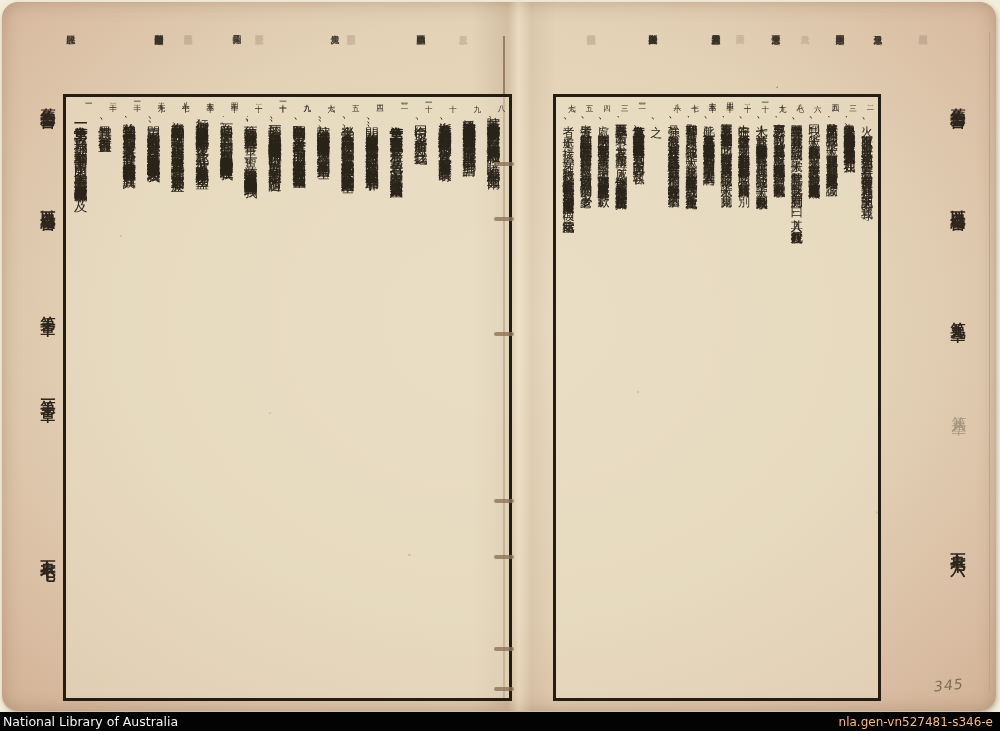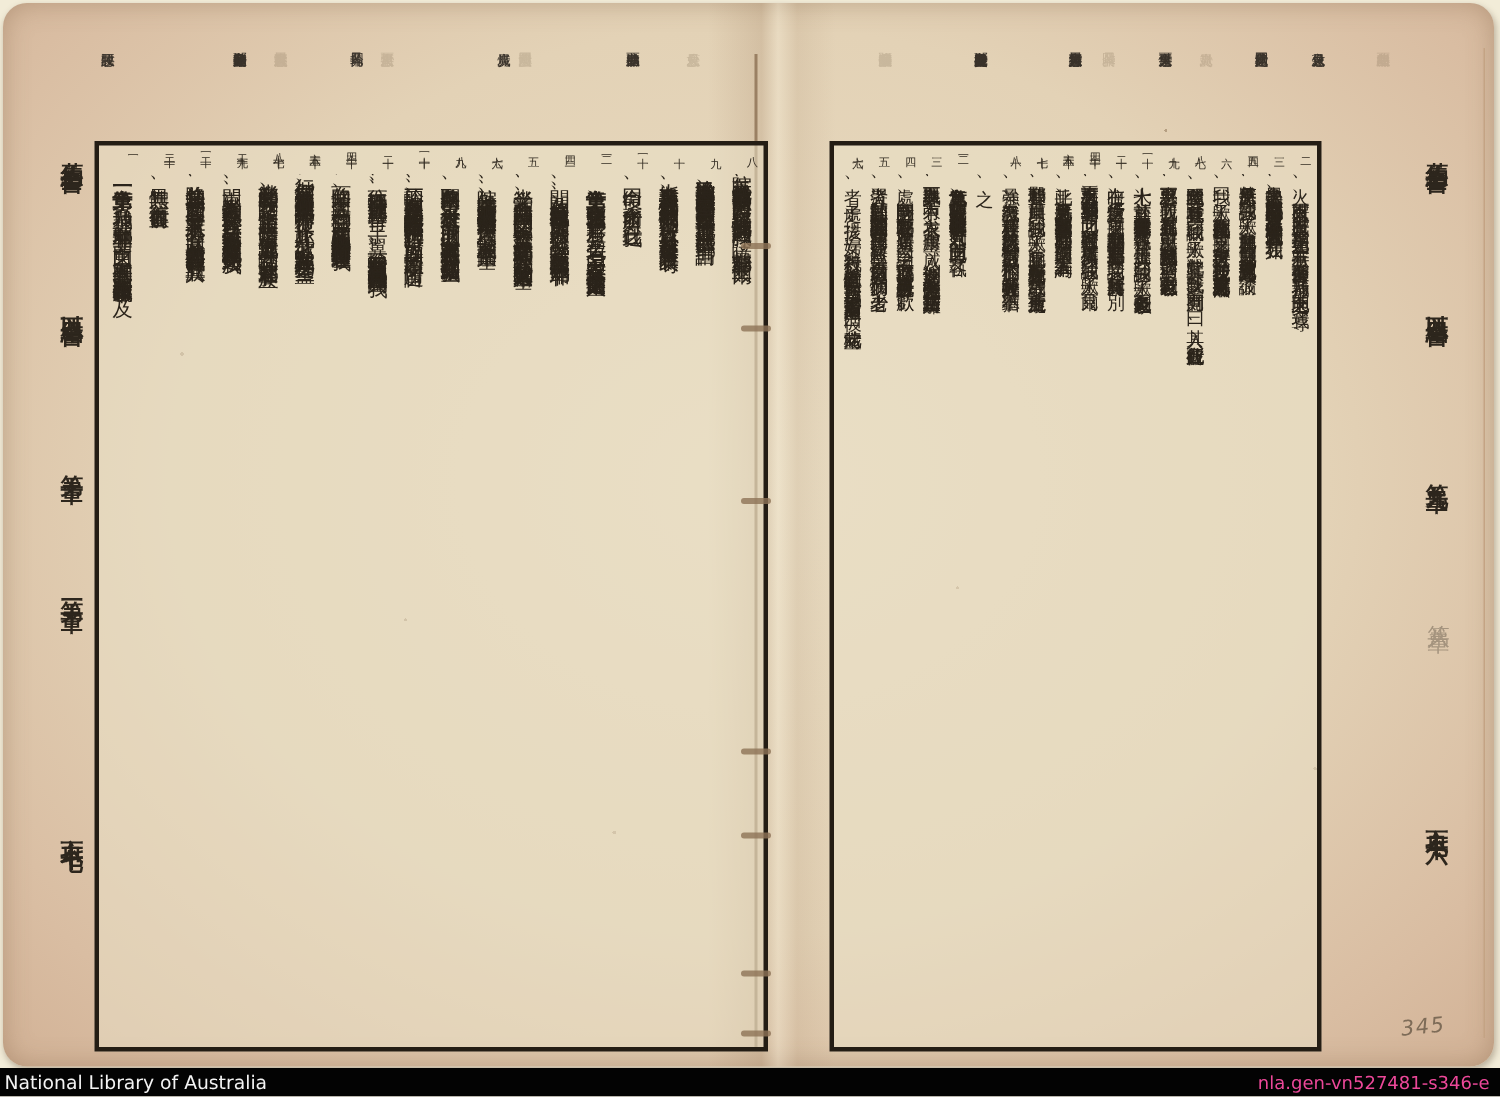--- a/index.html
+++ b/index.html
@@ -49,21 +49,21 @@
     font-size:15px;letter-spacing:2px;font-weight:bold;}
   .mh.faint{opacity:.32;font-weight:normal;}
   
   .pencil{position:absolute;left:932px;top:675px;font-family:"DejaVu Sans","Liberation Sans",sans-serif;
     font-style:italic;font-size:14px;color:#7e6c58;transform:rotate(-6deg);letter-spacing:1px;}
   
   .bar{position:absolute;left:0;bottom:0;width:1000px;height:19px;background:#030303;
     display:flex;align-items:center;justify-content:space-between;
     font-family:"DejaVu Sans","Liberation Sans",sans-serif;}
   .bar .lib{color:#f3f3f3;font-size:12.5px;padding-left:3px;}
-  .bar .ident{color:#ec4899;font-size:12px;padding-right:7px;}
+  .bar .ident{color:#fdba74;font-size:12px;padding-right:7px;}
 </style>
 </head>
 <body>
 
 <div class="scan">
   <div class="book">
     <div class="speckles"></div>
     <div class="gutter-shade"></div>
     <div class="gutter-line"></div>
     <div class="page-edge"></div>

